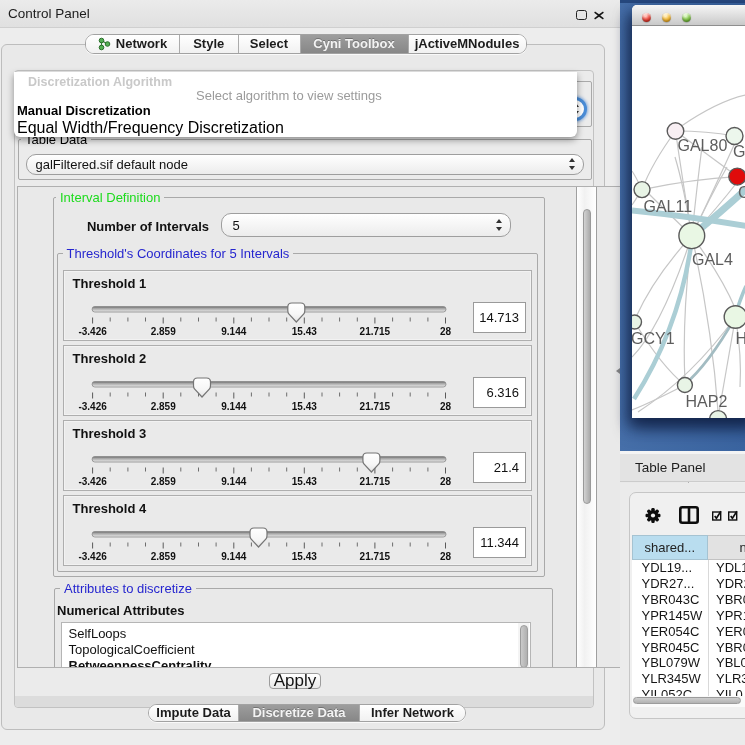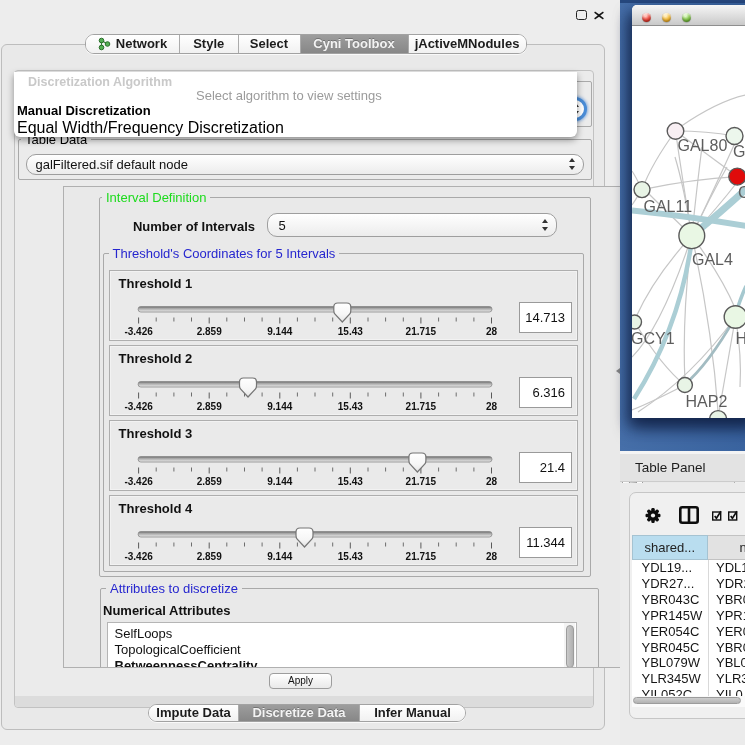--- a/index.html
+++ b/index.html
@@ -29,32 +29,32 @@
 .group { border:1px solid #a9a9a9; border-radius:2px; }
 .gtitle { position:absolute; font-size:13px; background:#ebebeb; padding:0 4px; line-height:13px; }
 
 .combo { background:linear-gradient(#ffffff,#ececec); border:1px solid #9e9e9e; border-radius:10px; position:absolute; }
 .combo .ct { position:absolute; left:9px; top:50%; transform:translateY(-50%); font-size:13px; color:#111; }
 .updown { position:absolute; right:7px; top:50%; transform:translateY(-50%); width:7px; height:12px; }
 .updown:before, .updown:after { content:""; position:absolute; left:0; border-left:3.5px solid transparent; border-right:3.5px solid transparent; }
 .updown:before { top:0; border-bottom:4.5px solid #333; }
 .updown:after { bottom:0; border-top:4.5px solid #333; }
 
-#scrollpane { left:16.5px; top:185.5px; width:672px; height:482.5px; border:1px solid #b0b0b0; background:#e9e9e9; overflow:hidden;margin-left:46px; }
+#scrollpane { left:16.5px; top:185.5px; width:672px; height:482.5px; border:1px solid #b0b0b0; background:#e9e9e9; overflow:hidden; }
 #scrollpane .gtitle { background:#e9e9e9; }
 
 .thp { position:absolute; left:45.5px; width:468.5px; height:71px; border:1px solid #aeaeae; background:#eaeaea; box-shadow:inset 0 0 0 1px #f2f2f2; }
 .thp .tl { position:absolute; left:8.5px; top:5px; font-size:13px; font-weight:bold; color:#111; }
 .thp .vbox { position:absolute; left:408.5px; top:31px; width:53.5px; height:31px; background:#fff; border:1px solid #9a9a9a; font-size:13px; color:#111; text-align:right; line-height:30px; padding-right:6px; }
 .thp svg { position:absolute; left:0; top:14px; }
 
 #attrlist { background:#fff; border:1px solid #b5b5b5; }
 #attrlist .li { position:absolute; left:7px; font-size:13px; color:#111; white-space:nowrap; }
 
-#applybtn { left:269px; top:672.5px; width:63px; height:16px; background:linear-gradient(#ffffff,#e9e9e9); border:1px solid #9d9d9d; border-radius:4px; font-size:10px; color:#111; text-align:center; line-height:14px; }
+#applybtn { left:269px; top:672.5px; width:52px; height:16px; background:linear-gradient(#ffffff,#e9e9e9); border:1px solid #9d9d9d; border-radius:4px; font-size:17px; color:#111; text-align:center; line-height:14px; }
 
 #popup { left:14px; top:71.5px; width:563px; height:65px; background:#fff; border-radius:0 0 6px 6px; box-shadow:0 3px 7px rgba(0,0,0,.4); z-index:30; }
 #popup div { position:absolute; white-space:nowrap; }
 
 #bluebg { left:620px; top:0; width:125px; height:451px; background:linear-gradient(90deg,#466fa9,#3a64a0); }
 #bluetop { left:620px; top:0; width:125px; height:3px; background:#27497f; }
 #netwin { left:631.5px; top:5px; width:125px; height:413px; background:#fff; border-radius:5px 0 0 0; box-shadow:-4px 8px 14px rgba(10,22,56,.62), 0 10px 18px rgba(10,22,56,.55); }
 #nettitle { position:absolute; left:0; top:0; width:100%; height:21px; background:linear-gradient(#f6f6f6,#c9c9c9); border-bottom:1px solid #8f8f8f; border-radius:5px 0 0 0; }
 .light { position:absolute; top:7.5px; width:9px; height:9px; border-radius:50%; box-shadow:inset 0 -1.5px 2px rgba(0,0,0,.28), inset 0 1px 1.5px rgba(255,255,255,.75), 0 0.5px 1px rgba(0,0,0,.35); }
 #netcanvas { position:absolute; left:0; top:22px; width:113.5px; height:391px; overflow:hidden; }
@@ -68,20 +68,23 @@
 #thead1 { position:absolute; left:0; top:0; width:75.5px; height:25px; background:#b9ddef; border:1px solid #a5c3d2; font-size:13px; color:#222; text-align:center; line-height:24px; }
 #thead2 { position:absolute; left:75.5px; top:0; width:70px; height:25px; background:#e2e2e2; border:1px solid #c2c2c2; border-left:none; font-size:13px; color:#222; line-height:24px; }
 .trow { position:absolute; font-size:13px; color:#161616; white-space:nowrap; }
 #hsb { position:absolute; left:0px; top:161px; width:113px; height:11px; background:#fafafa; }
 #hsb .th { position:absolute; left:1px; top:1.5px; width:108px; height:7px; border-radius:4px; background:linear-gradient(#cdcdcd,#b2b2b2); border:1px solid #9c9c9c; }
 </style>
 </head>
 <body>
 <div id="app">
 
+<div class="abs" id="cpbar">
+      <span class="t">Control Panel</span>
+    </div>
 <div class="abs" id="ic-min"></div>
 <div class="abs" style="left:594px; top:11px;">
       <svg width="10" height="9" viewBox="0 0 10 9">
         <path d="M1,0.5 L5,3.2 9,0.5 9.8,1.8 6.3,4.5 9.8,7.2 9,8.5 5,5.8 1,8.5 0.2,7.2 3.7,4.5 0.2,1.8 Z" fill="#141414"></path>
       </svg>
     </div>
 <div class="abs" id="outerpanel"></div>
 <div class="abs" id="innerpanel"></div>
 <div class="abs" id="innerbtm"></div>
 
@@ -330,21 +333,21 @@
   </div>
 
   <div class="abs" style="left:558px; top:0; width:21px; height:482px; background:linear-gradient(90deg,#ffffff,#f1f1f1 40%,#ffffff); border-left:1px solid #9f9f9f; border-right:1px solid #9f9f9f;"></div>
   <div class="abs" style="left:565.5px; top:22px; width:8px; height:295px; border-radius:4.5px; background:linear-gradient(90deg,#d2d2d2,#aaaaaa); border:1px solid #999;"></div>
 </div>
 
 <div class="abs" id="applybtn">Apply</div>
 <div class="abs seg" id="bottabs">
   <div class="s" style="width:90px;">Impute Data</div>
   <div class="s sel" style="width:121px;">Discretize Data</div>
-  <div class="s" style="width:105px;">Infer Manual</div>
+  <div class="s" style="width:105px;">Infer Network</div>
 </div>
 
 <div class="abs" id="popup">
   <div style="left:14px; top:3px; font-size:12.5px; font-weight:bold; color:#c9c9c9;">Discretization Algorithm</div>
   <div style="left:182px; top:16.5px; font-size:13px; color:#9b9b9b;">Select algorithm to view settings</div>
   <div style="left:3px; top:31px; font-size:13px; font-weight:bold; color:#000;">Manual Discretization</div>
   <div style="left:3px; top:47px; font-size:16px; color:#000;">Equal Width/Frequency Discretization</div>
 </div>
 
 <div class="abs" style="left:615.5px; top:367.5px; width:0; height:0; border-top:3px solid transparent; border-bottom:3px solid transparent; border-right:4px solid #868686;"></div>

